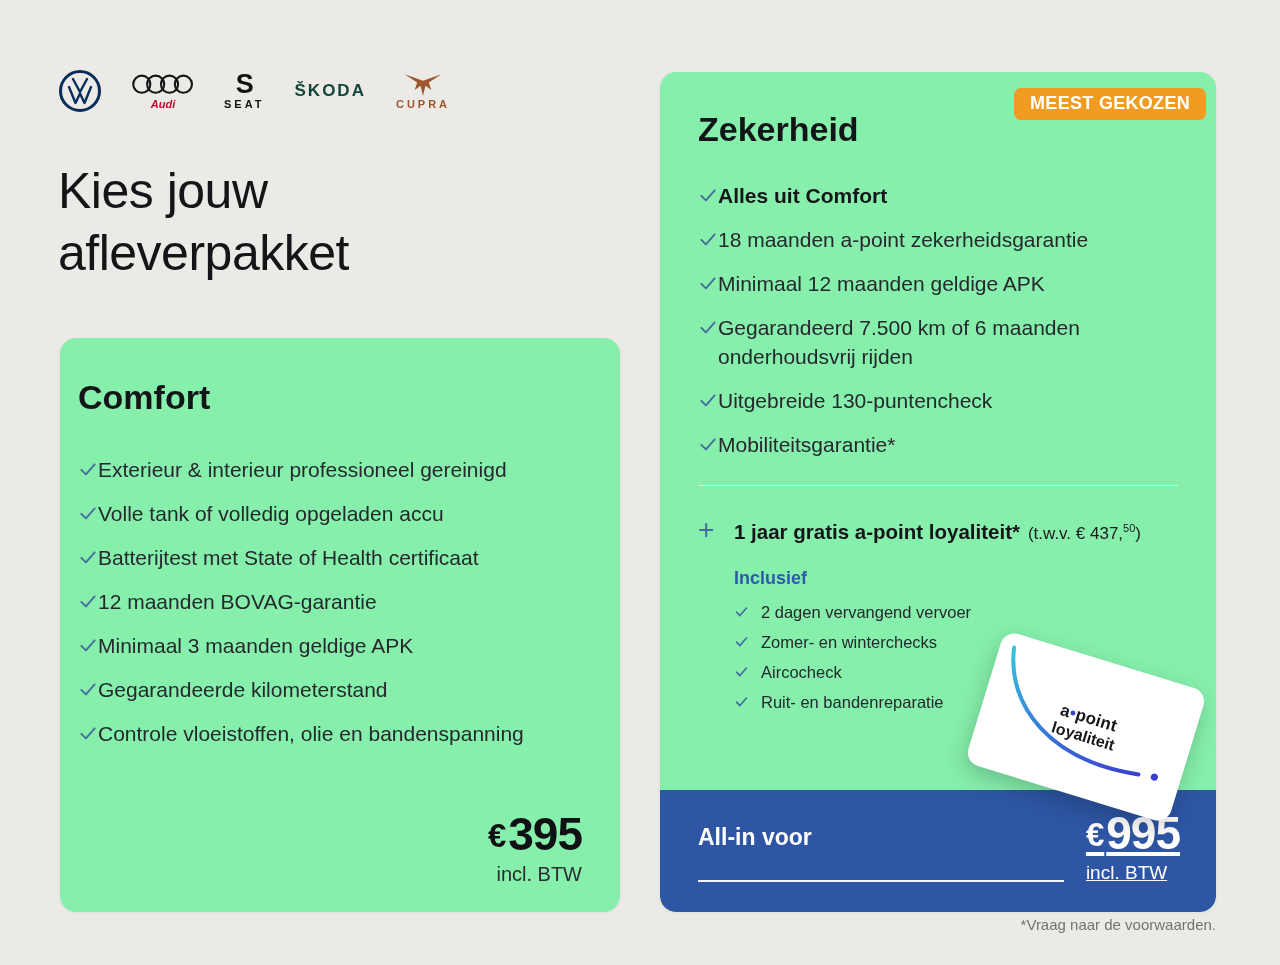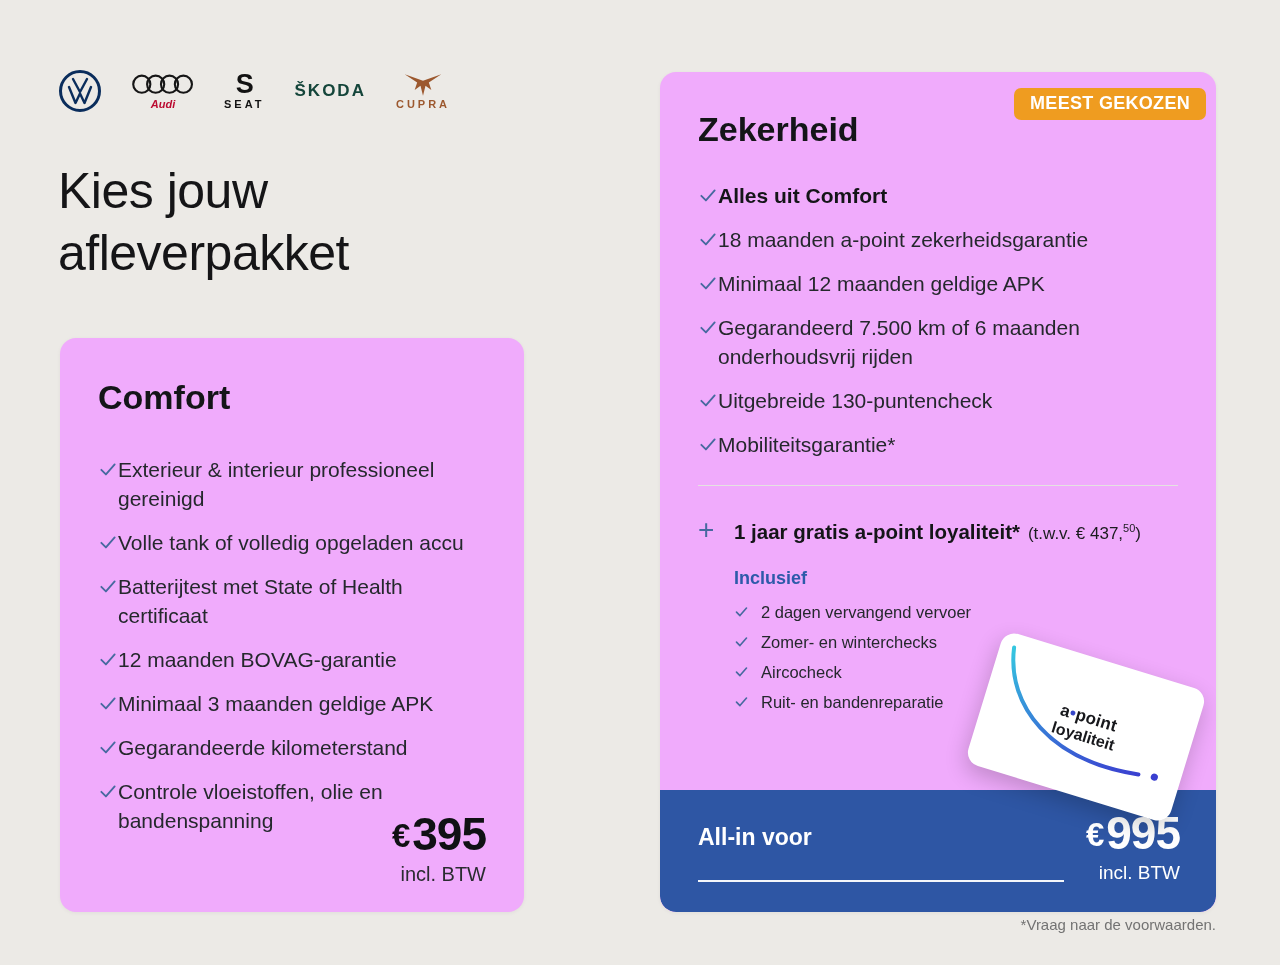--- a/index.html
+++ b/index.html
@@ -16,31 +16,31 @@
   .seat-s { font-size:27px; font-weight:900; line-height:24px; color:#121212; letter-spacing:-1px; }
   .seat-word { font-size:11px; font-weight:800; letter-spacing:3px; color:#121212; margin-top:2px; }
   .skoda-word { font-size:17px; font-weight:800; letter-spacing:2px; color:#14453A; }
   .cupra-mark { width:40px; height:24px; }
   .cupra-word { font-size:11px; font-weight:800; letter-spacing:3px; color:#9C582E; margin-top:1px;text-align:center; }
 
   
   .page-title { position:absolute; left:58px; top:160px; font-size:50px; line-height:62px; font-weight:500; color:#151517; letter-spacing:-0.5px; }
 
   
-  .pkg-card { background:#f0abfc; border-radius:16px; box-shadow:0 1px 4px rgba(0,0,0,0.05); }
+  .pkg-card { background:#86efac; border-radius:16px; box-shadow:0 1px 4px rgba(0,0,0,0.05); }
   .pkg-title { font-size:34px; font-weight:700; color:#141518; }
   ul.feature-list { list-style:none; }
   ul.feature-list li { display:flex; font-size:21px; line-height:29px; color:#25282d; margin-bottom:15px; }
   .check { flex:0 0 auto; margin-top:4px; }
   .price-amount { font-size:46px; font-weight:800; letter-spacing:-1px; color:#101114; }
   .price-amount .euro { font-size:33px; font-weight:600; letter-spacing:0; margin-right:2px; position:relative; top:-3px; }
   .price-note { font-size:20px; color:#2a2c30; margin-top:2px; }
 
   
-  .card-comfort { position:absolute; left:60px; top:338px; width:464px; height:574px; padding:40px 38px; }
+  .card-comfort { position:absolute; left:60px; top:338px; width:560px; height:574px; padding:40px 18px; }
   .card-comfort .pkg-title { margin-bottom:38px; }
   .comfort-price { position:absolute; right:38px; bottom:26px; text-align:right; }
 
   
   .card-zeker { position:absolute; left:660px; top:72px; width:556px; height:840px; display:flex; flex-direction:column; overflow:hidden; }
   .zeker-content { padding:38px 38px 0; }
   .card-zeker .pkg-title { margin-bottom:32px; }
   .badge { position:absolute; top:16px; right:10px; background:#EF9C20; color:#fff; font-size:18px; font-weight:800; letter-spacing:0.3px; padding:5px 16px 6px; border-radius:7px; }
   .bold-item { font-weight:700; color:#141518; }
   .divider { height:1px; background:#E4E3E0; margin:26px 0 34px; }
@@ -61,21 +61,21 @@
   .loyalty-curve { position:absolute; inset:0; width:100%; height:100%; }
   .loyalty-text { position:relative; text-align:center; line-height:19px; }
   .loyalty-brand { font-size:17px; font-weight:800; color:#17181c; letter-spacing:0.2px; }
   .loyalty-brand .dot { color:#3546C9; }
   .loyalty-line2 { font-size:16px; font-weight:700; color:#17181c; }
 
   
   .zeker-footer { margin-top:auto; position:relative; height:122px; background:#2E56A4; border-radius:0 0 16px 16px; color:#fff; }
   .allin-label { position:absolute; left:38px; top:34px; font-size:23px; font-weight:600; }
   .footer-rule { position:absolute; left:38px; bottom:30px; width:366px; height:2px; background:rgba(255,255,255,0.95); }
-  .zeker-price { position:absolute; right:36px; top:16px; text-align:right; }
+  .zeker-price { position:absolute; right:36px; top:16px; text-align:left;text-decoration:underline; }
   .zeker-price .price-amount { color:#fff; }
   .zeker-price .price-note { color:#fff; font-size:19px; }
 
   .footnote { position:absolute; right:64px; top:916px; font-size:15px; color:#737373; }
 </style>
 </head>
 <body>
 
 <div class="page">
 

